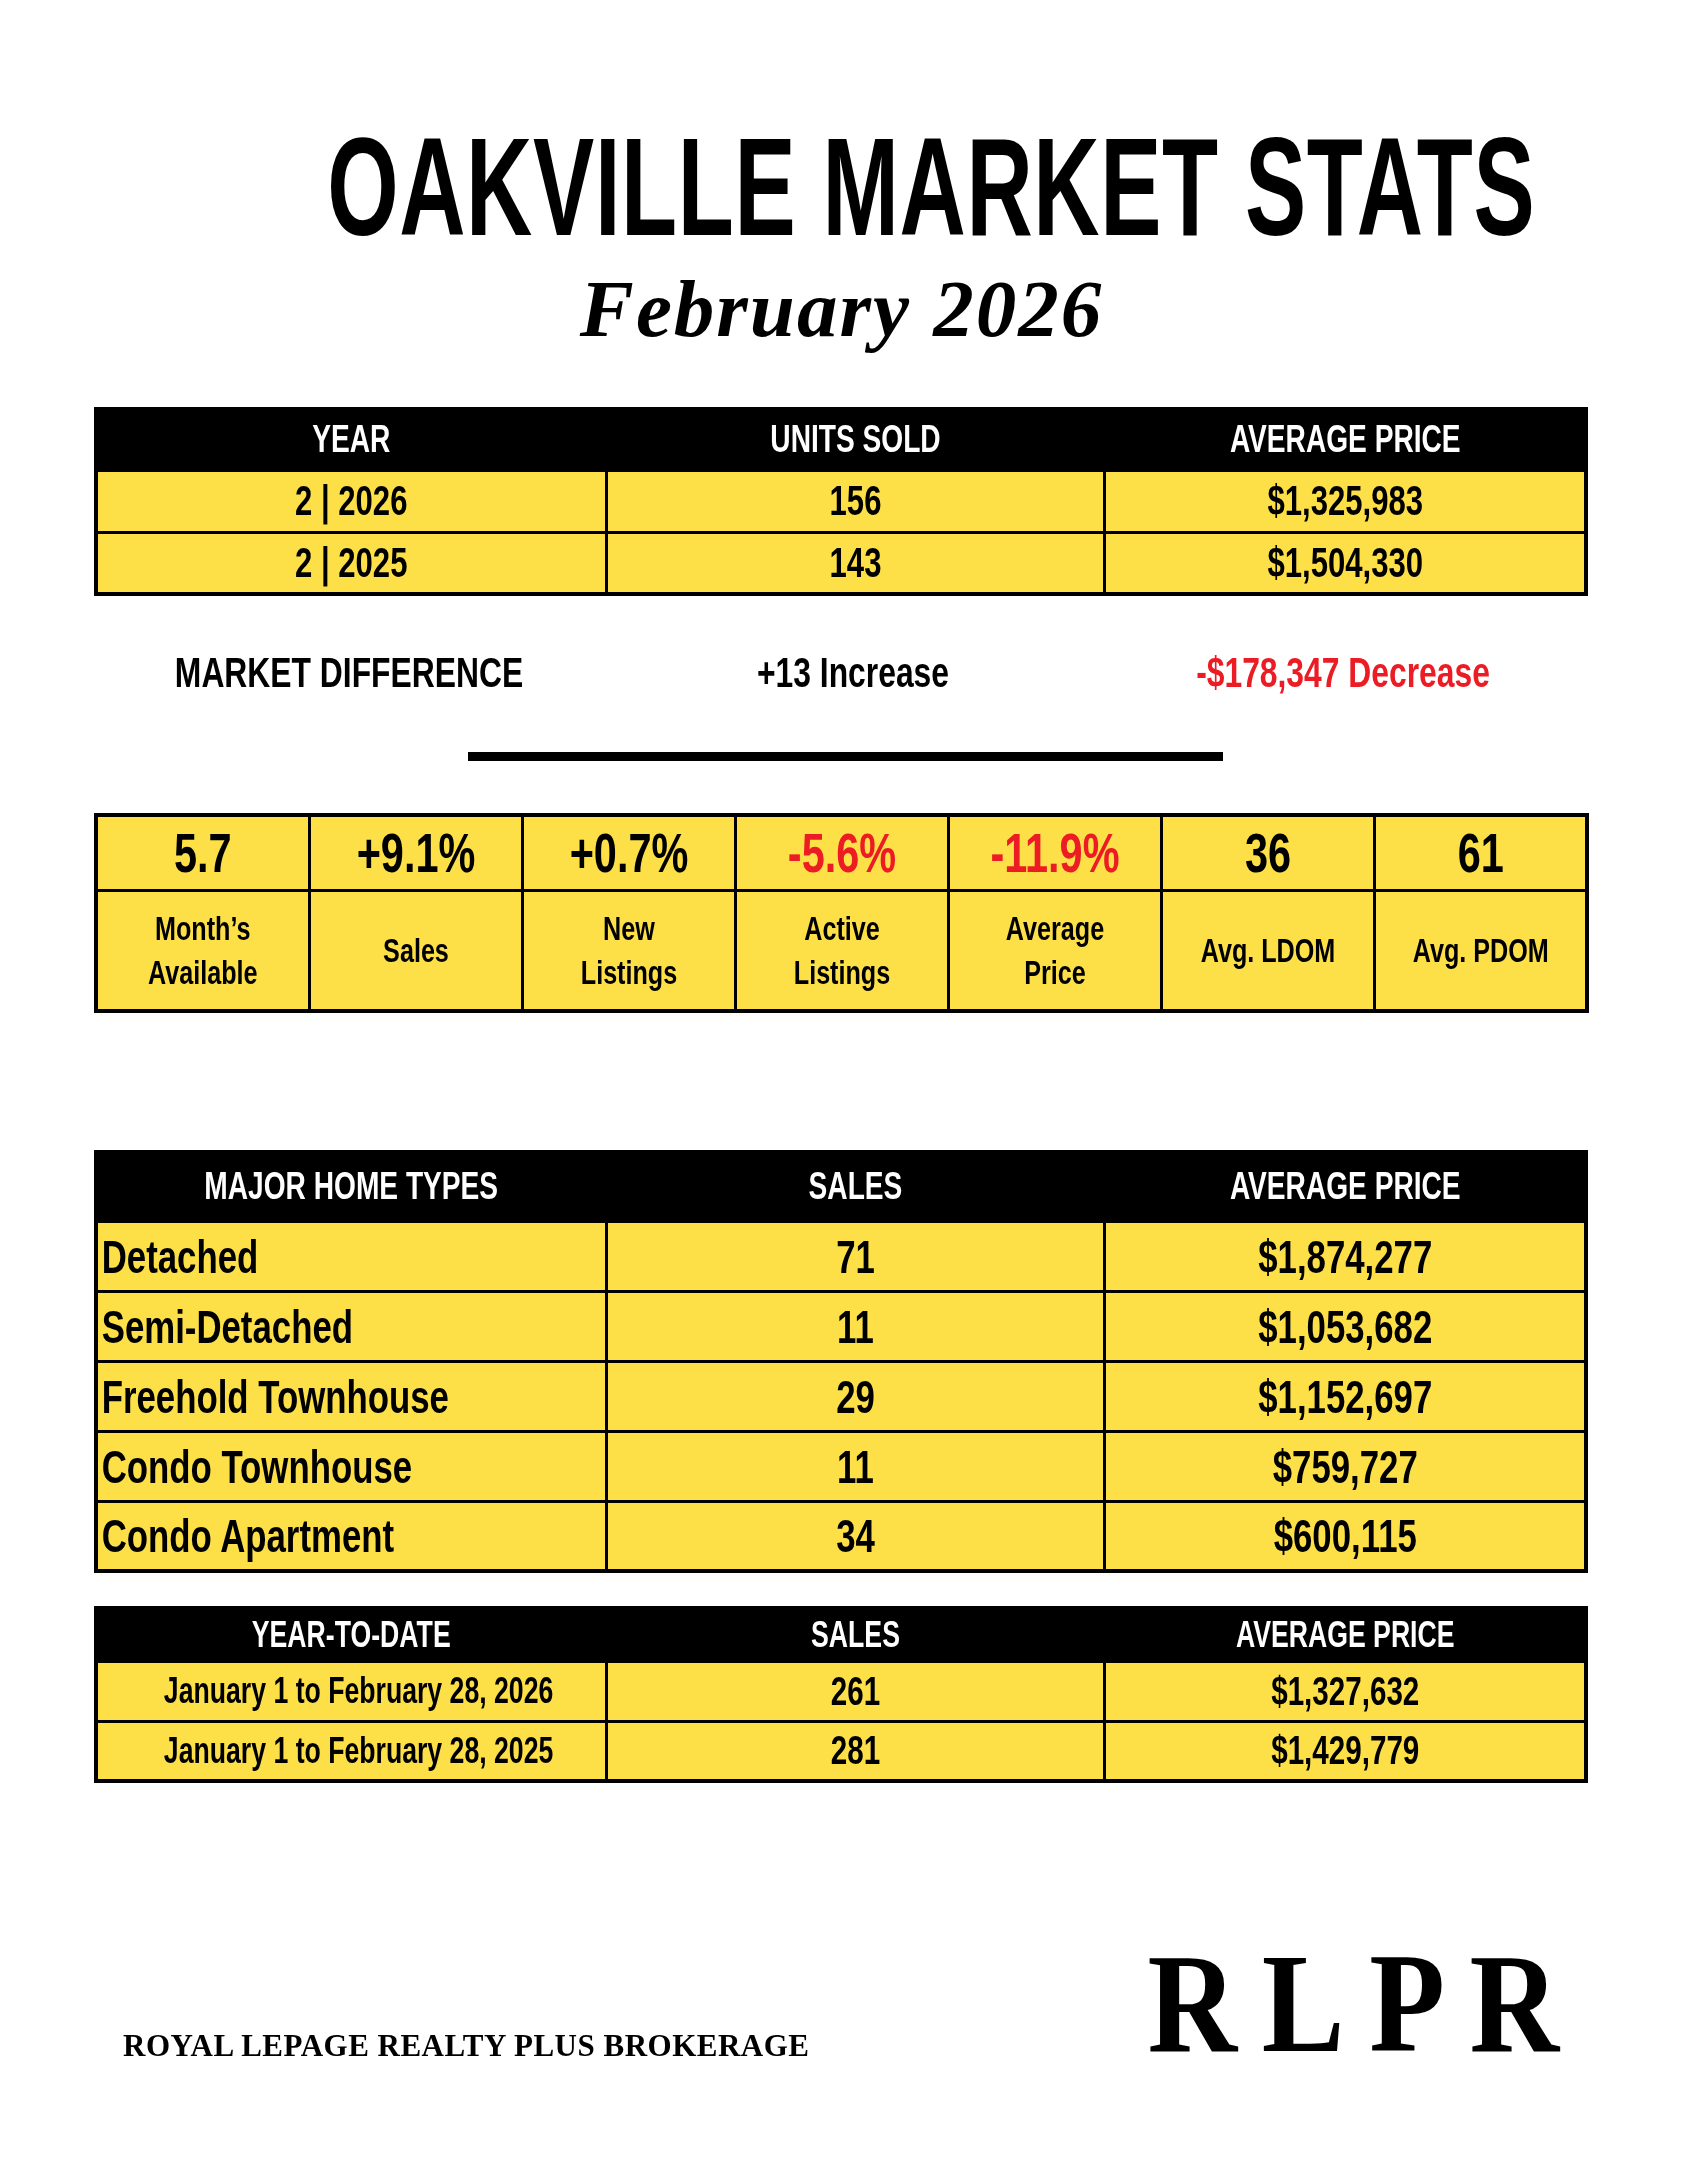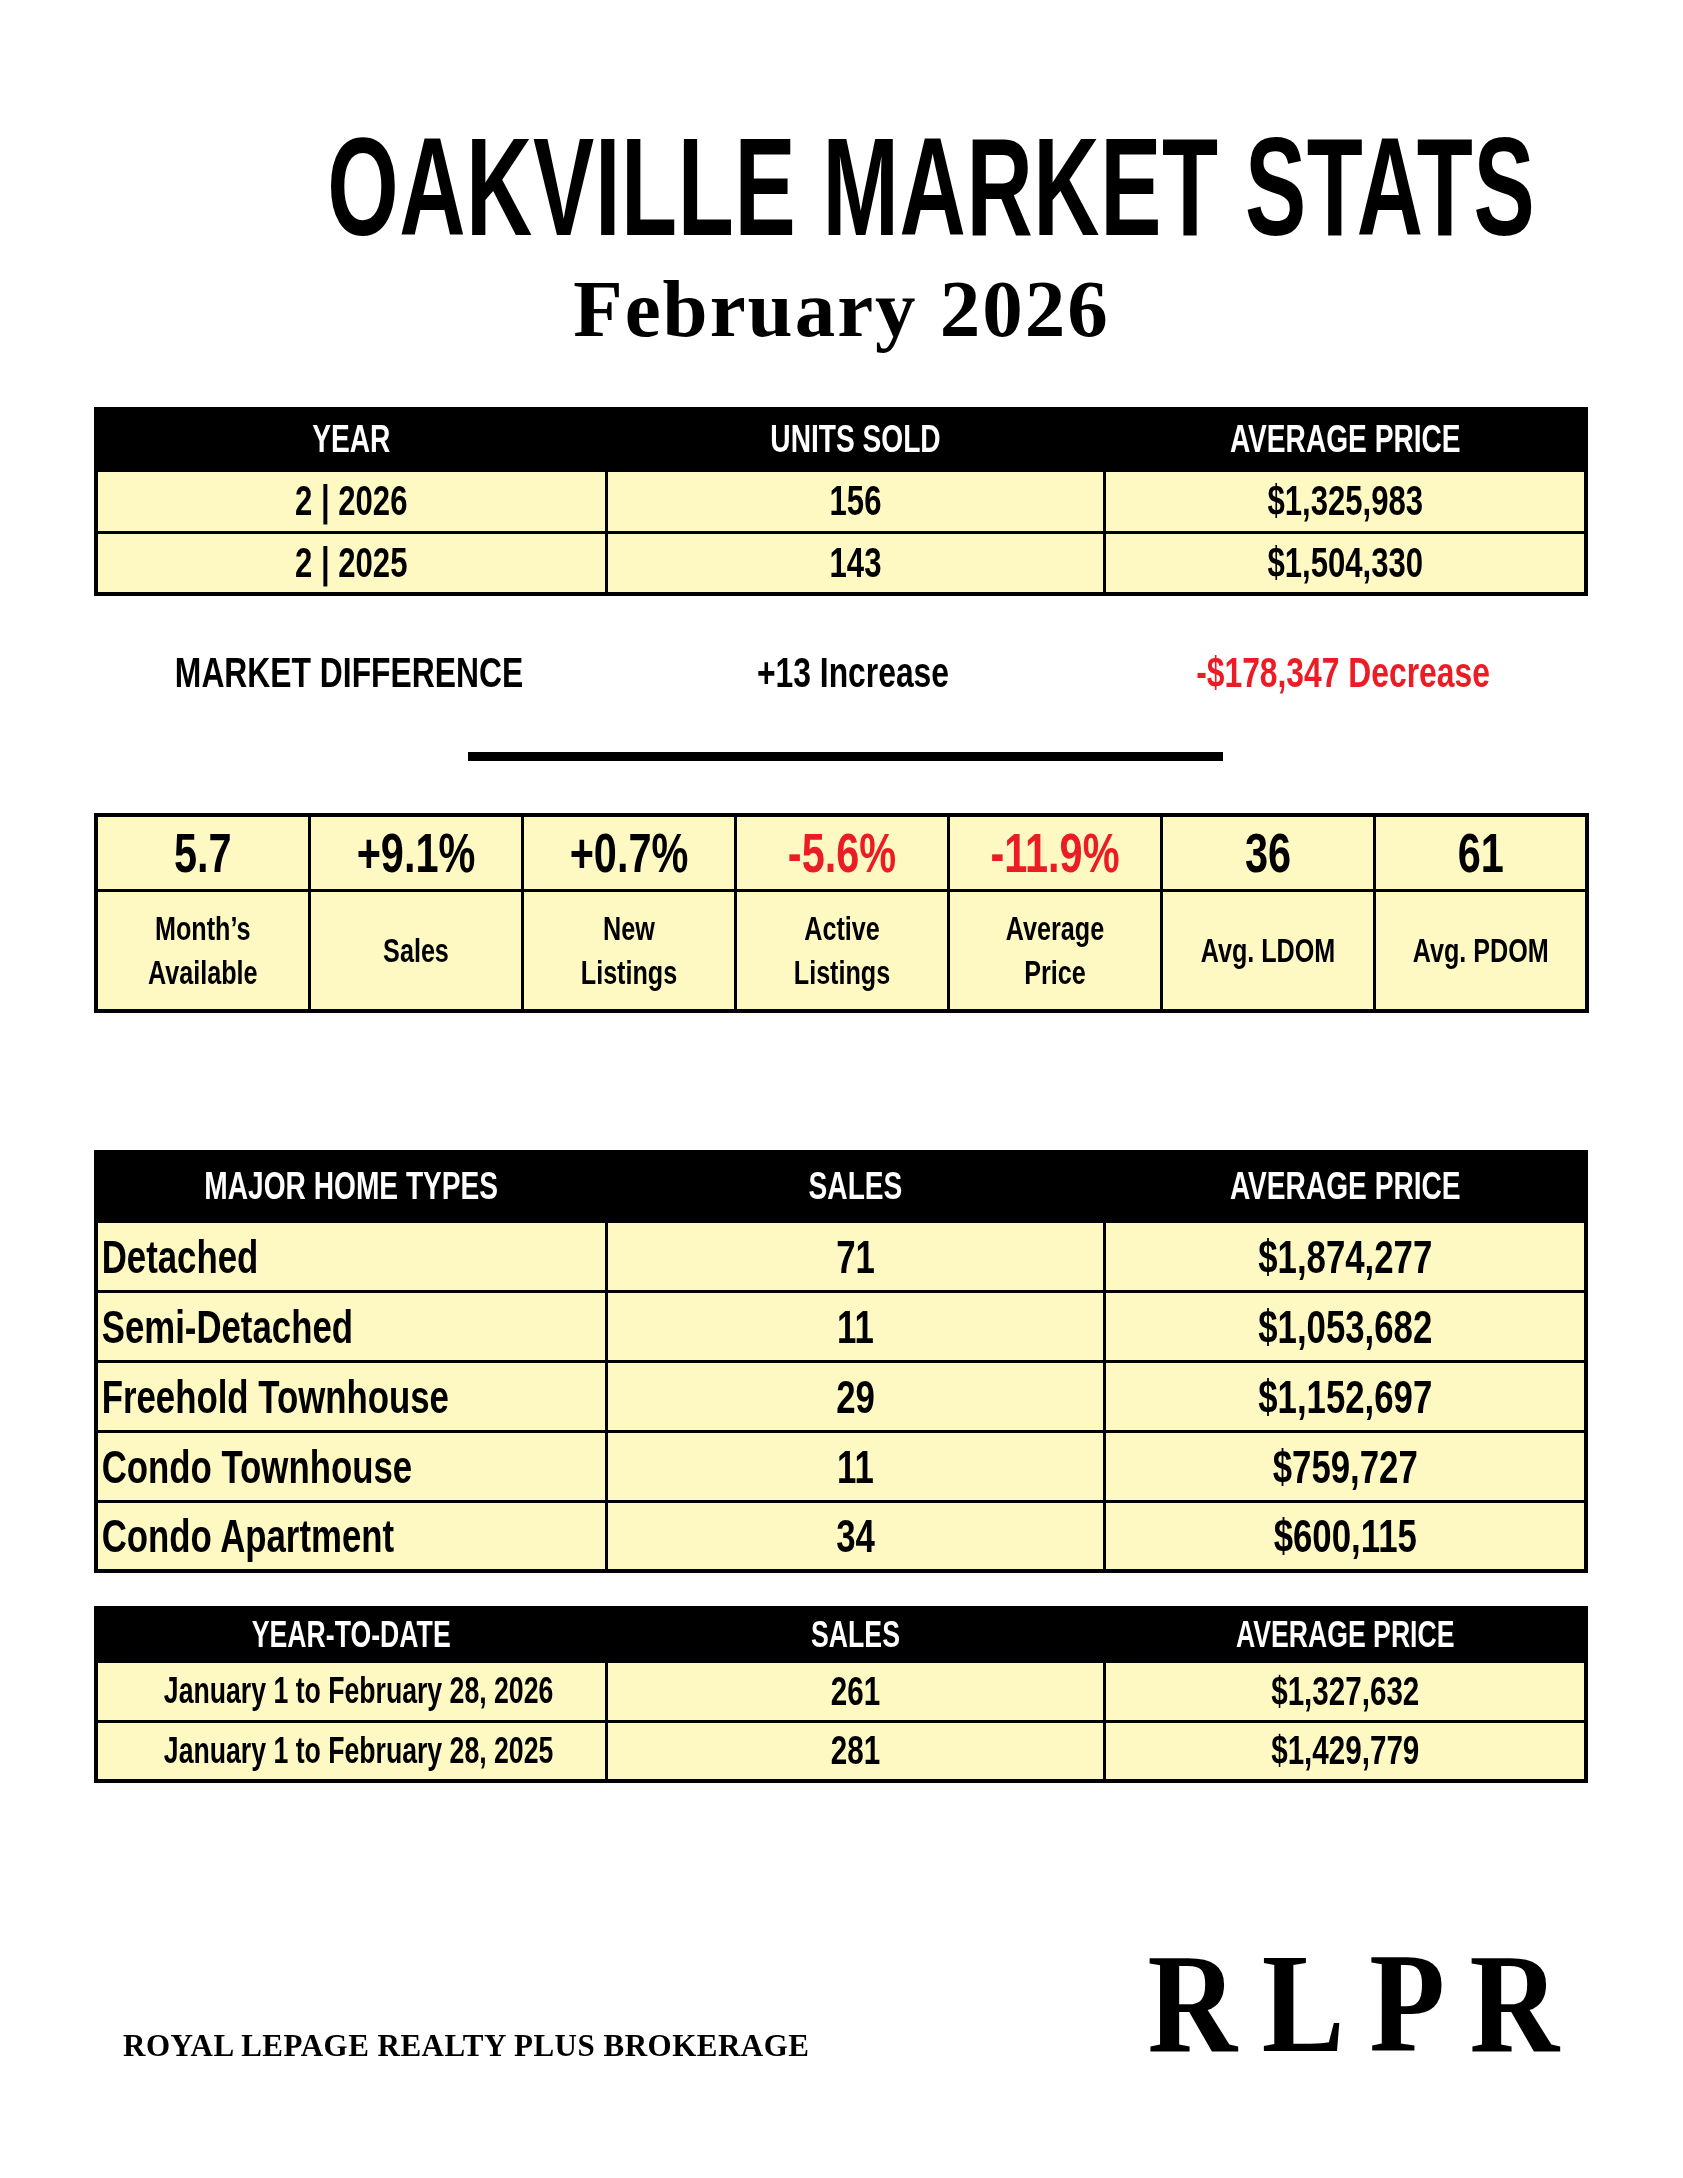--- a/index.html
+++ b/index.html
@@ -23,26 +23,26 @@
     transform: scaleX(0.66); transform-origin: 50% 50%;
     letter-spacing: 1px;
   }
   .subtitle-wrap {
     position: absolute; top: 265px; left: 0; width: 1683px;
     text-align: center; line-height: 1.1;
   }
   .subtitle-text {
     display: inline-block;
     font-family: "Liberation Serif", serif;
-    font-weight: bold;
+    font-style: italic; font-weight: bold;
     font-size: 81px; letter-spacing: 2px;
   }
 
   
-  table { border-collapse: collapse; table-layout: fixed; width: 1490px; background: #fef9c3; }
+  table { border-collapse: collapse; table-layout: fixed; width: 1490px; background: #fde047; }
   table { border: 4px solid #000; }
   th, td { border: 3px solid #000; vertical-align: middle; text-align: center; padding: 0; }
   th { background: #000; color: #fff; font-weight: bold; }
   td { font-weight: bold; }
   th > span, td > span, .mdcell > span, .hseg > span {
     display: block; transform: scaleX(0.74); transform-origin: 50% 50%;
     white-space: nowrap;
   }
   td.left { text-align: left; }
   td.left > span { transform-origin: 0 50%; padding-left: 5px; }

